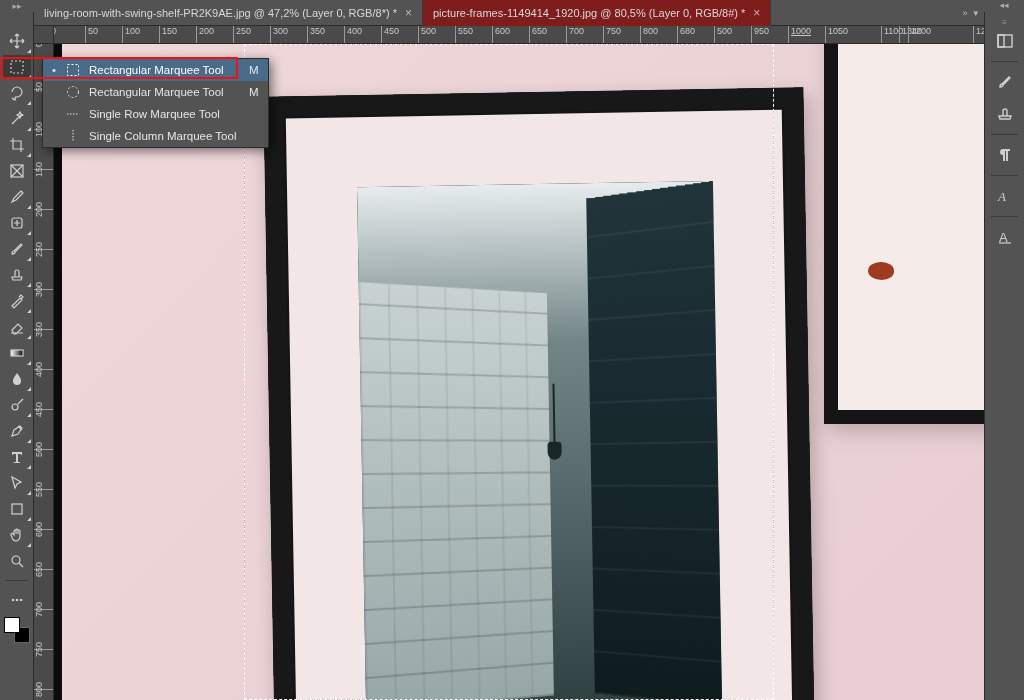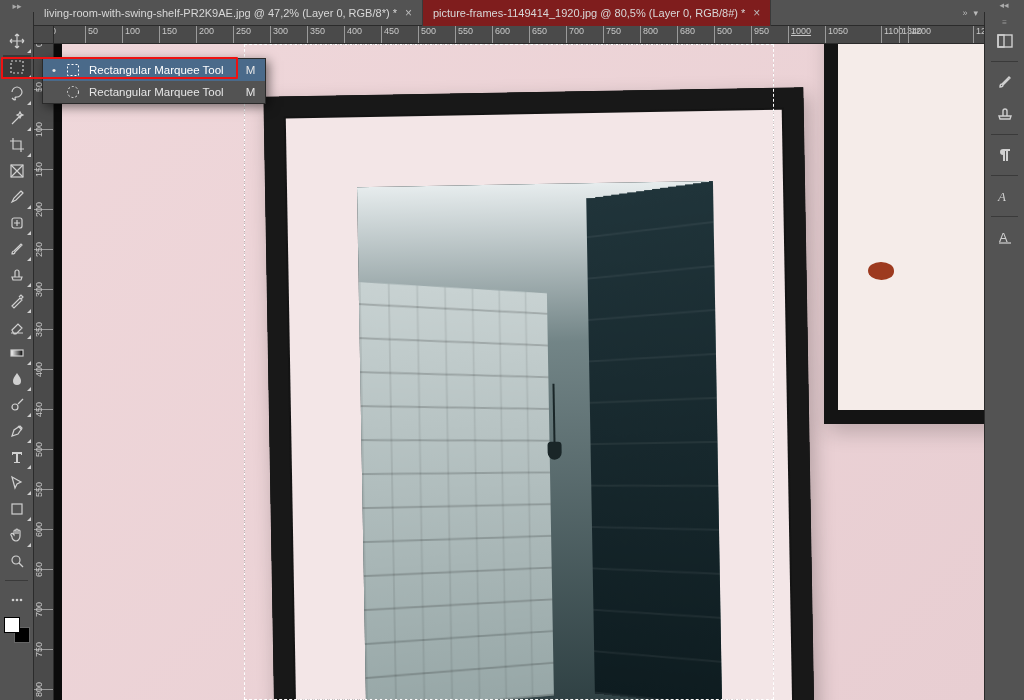--- a/index.html
+++ b/index.html
@@ -494,20 +494,40 @@
   <div class="row">
     <span class="dot"></span>
     <span class="ico">
         <svg viewBox="0 0 14 14" fill="none" stroke="currentColor" stroke-dasharray="2 2">
           <ellipse cx="7" cy="7" rx="5.5" ry="5.5"></ellipse>
         </svg>
       </span>
     <span class="lbl">Rectangular Marquee Tool</span>
     <span class="sc">M</span>
   </div>
+  <div class="row">
+    <span class="dot"></span>
+    <span class="ico">
+        <svg viewBox="0 0 14 14" fill="none" stroke="currentColor" stroke-dasharray="1.5 1.5">
+          <path d="M1 7h12"></path>
+        </svg>
+      </span>
+    <span class="lbl">Single Row Marquee Tool</span>
+    <span class="sc"></span>
+  </div>
+  <div class="row">
+    <span class="dot"></span>
+    <span class="ico">
+        <svg viewBox="0 0 14 14" fill="none" stroke="currentColor" stroke-dasharray="1.5 1.5">
+          <path d="M7 1v12"></path>
+        </svg>
+      </span>
+    <span class="lbl">Single Column Marquee Tool</span>
+    <span class="sc"></span>
+  </div>
 </div>
 
 <div class="red-box"></div>
 
 <div class="rightbar">
   <div class="rpanel-handle">≡</div>
   <div class="rtool">
       <svg viewBox="0 0 18 18" fill="none" stroke="currentColor" stroke-width="1.4">
         <rect x="2" y="3" width="14" height="12"></rect>
         <rect x="2" y="3" width="6" height="12"></rect>

